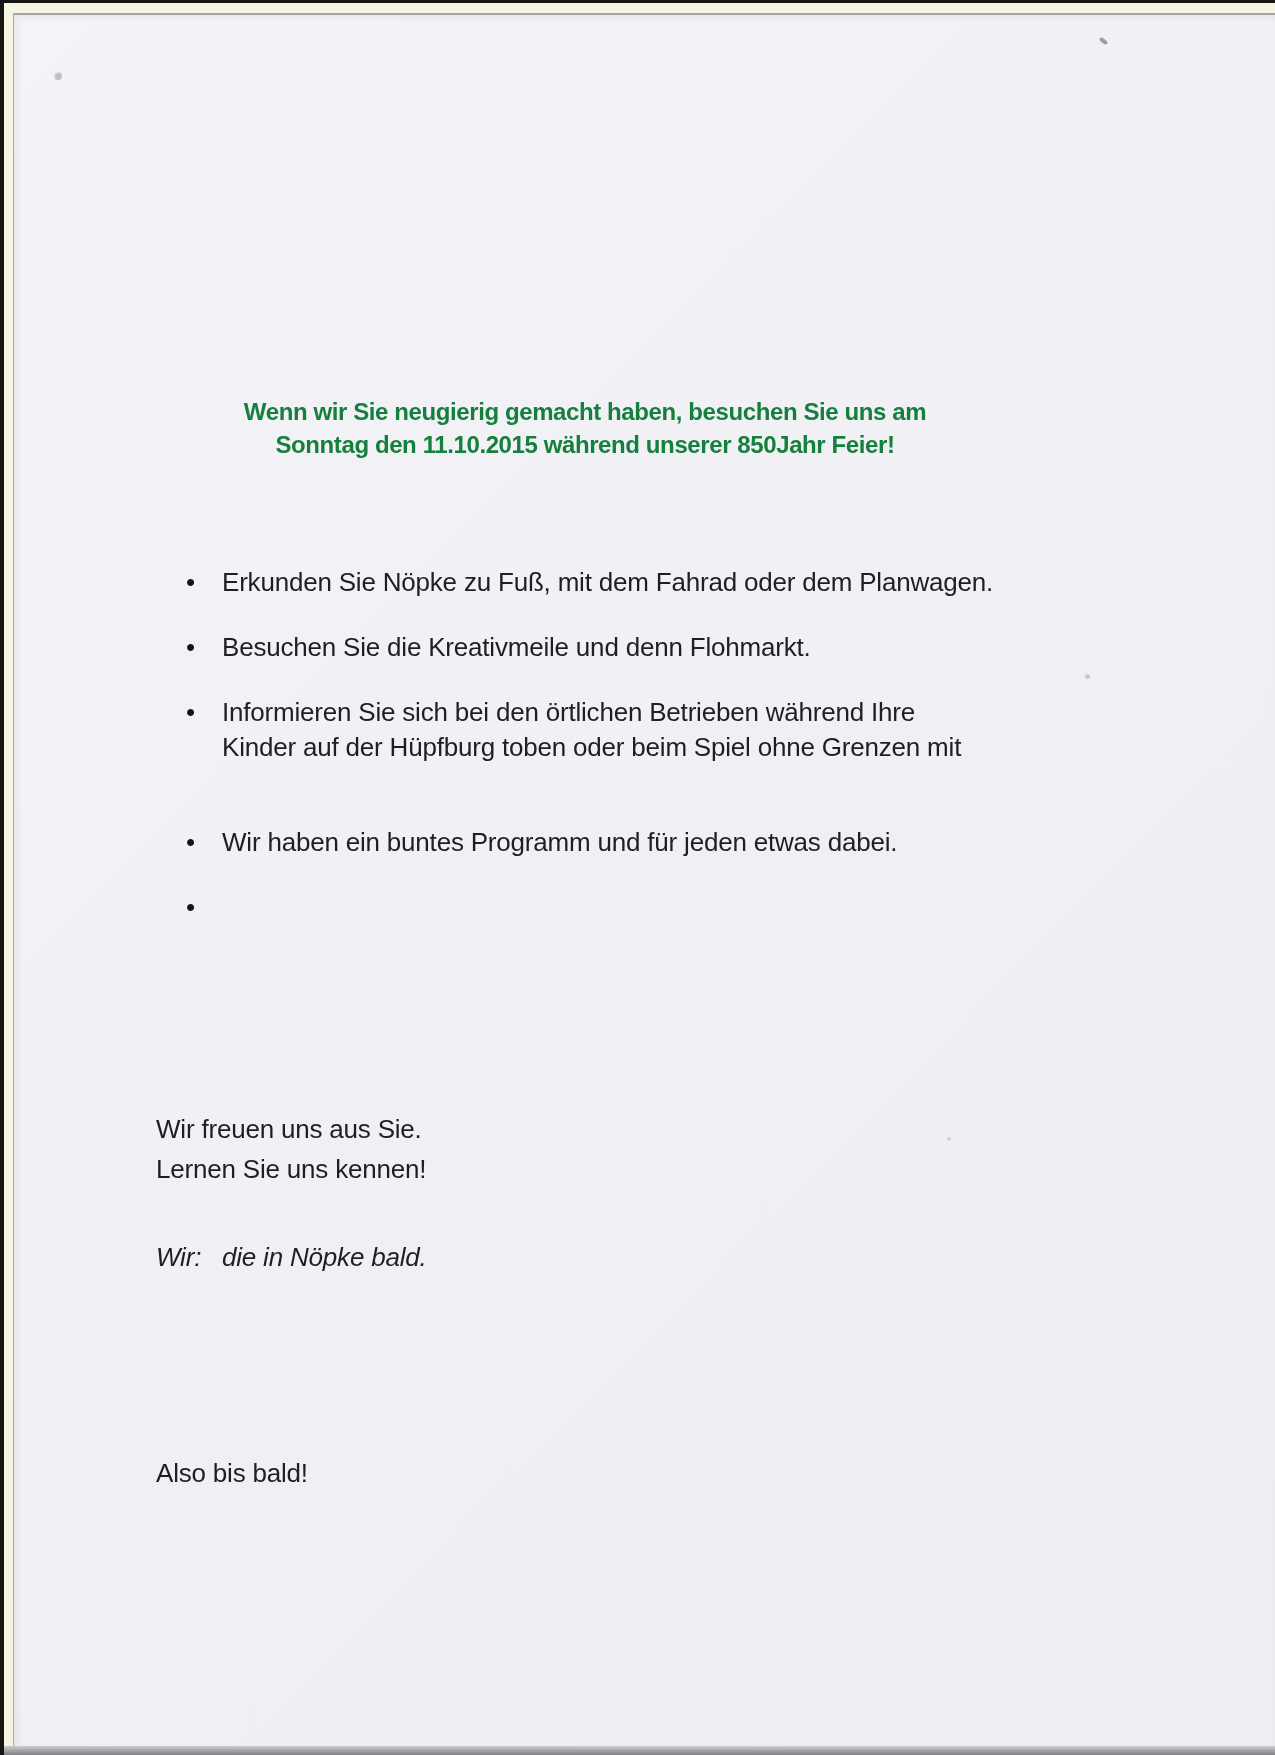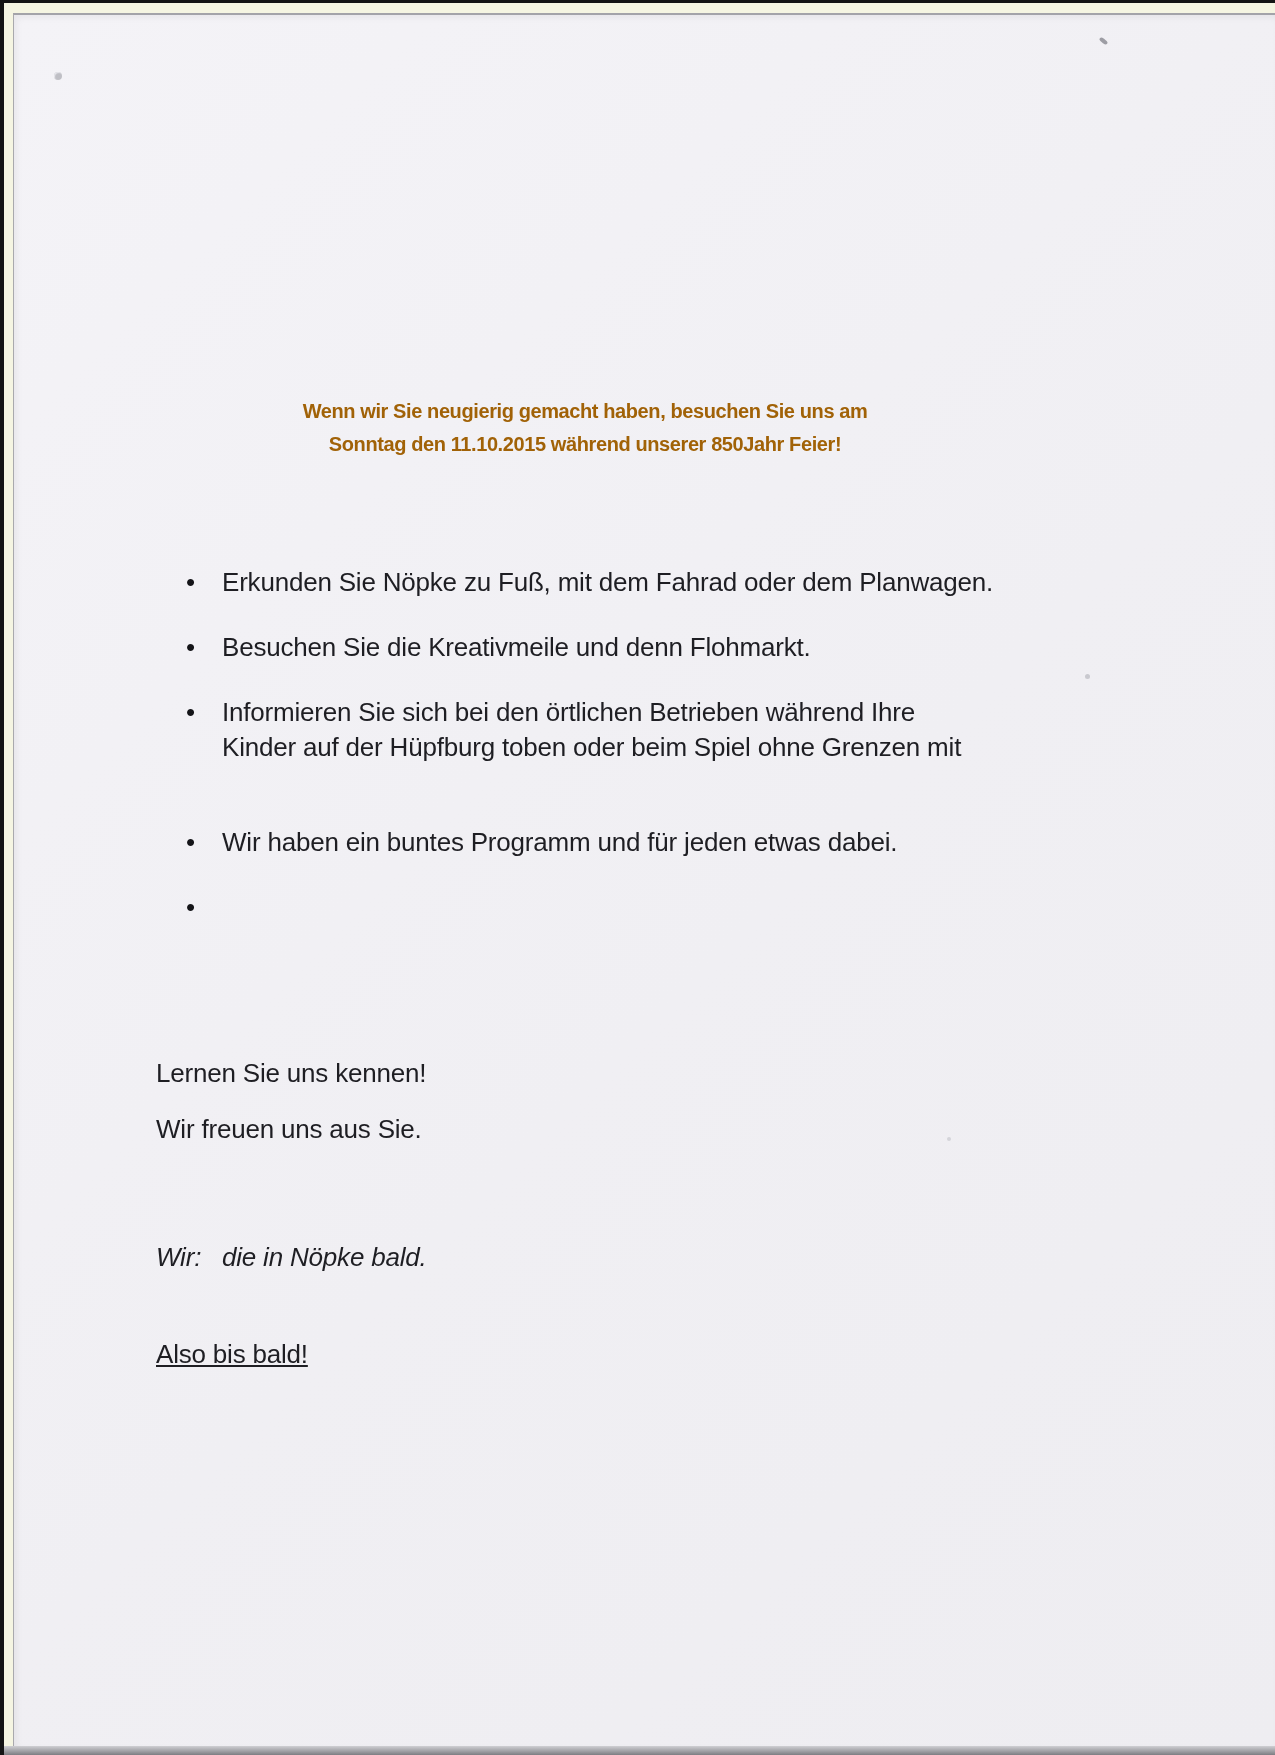--- a/index.html
+++ b/index.html
@@ -58,24 +58,24 @@
   .speck-4 { left: 933px; top: 1122px; width: 4px; height: 4px; background: #d4d4da; }
 
   
   .heading {
     position: absolute;
     left: 140px;
     top: 395px;
     width: 890px;
     text-align: center;
     font-weight: bold;
-    font-size: 20px;
+    font-size: 24px;
     line-height: 33px;
     letter-spacing: -0.4px;
-    color: #a16207;
+    color: #15803d;
   }
 
   
   .bullets {
     position: absolute;
     left: 186px;
     top: 565px;
     width: 830px;
     font-size: 26px;
     line-height: 35px;
@@ -99,25 +99,25 @@
 
   
   .para {
     position: absolute;
     left: 156px;
     font-size: 26px;
     line-height: 35px;
     letter-spacing: -0.2px;
     color: #1e1e23;
   }
-  .para-1 { top: 1056px; }
+  .para-1 { top: 1152px; }
   .para-2 { top: 1112px; }
   .para-wir { top: 1240px; display: flex; font-style: italic; }
   .para-wir .wir-label { width: 66px; flex: 0 0 66px; }
-  .para-closing { top: 1337px; text-decoration: underline; }
+  .para-closing { top: 1456px; }
 </style>
 </head>
 <body>
 
 <div class="scan">
   <div class="edge-underlay"></div>
 
   <div class="paper">
     <span class="speck speck-1"></span>
     <span class="speck speck-2"></span>

